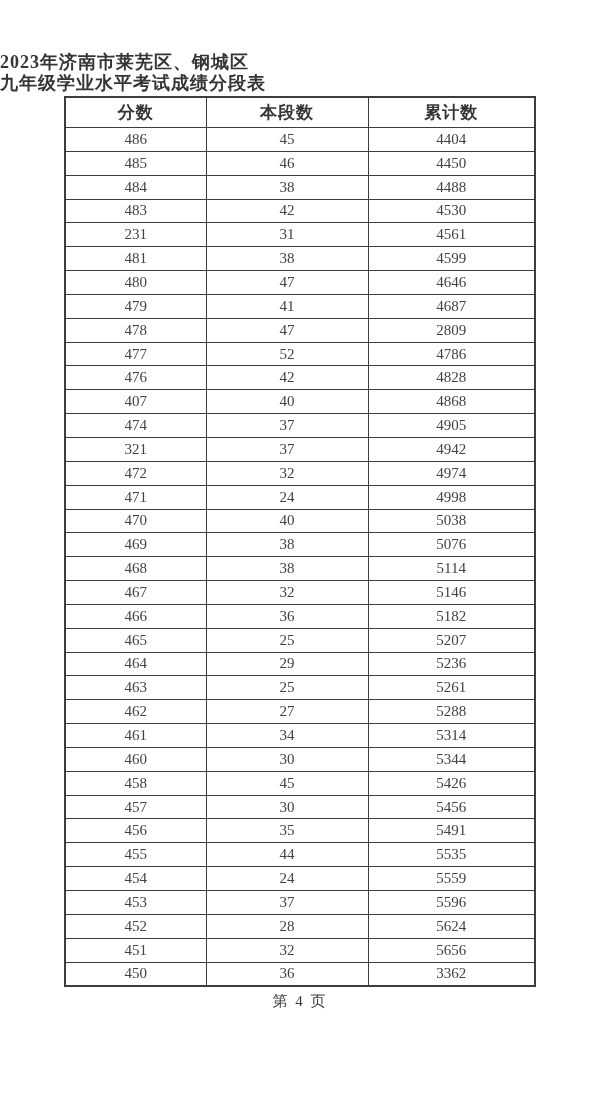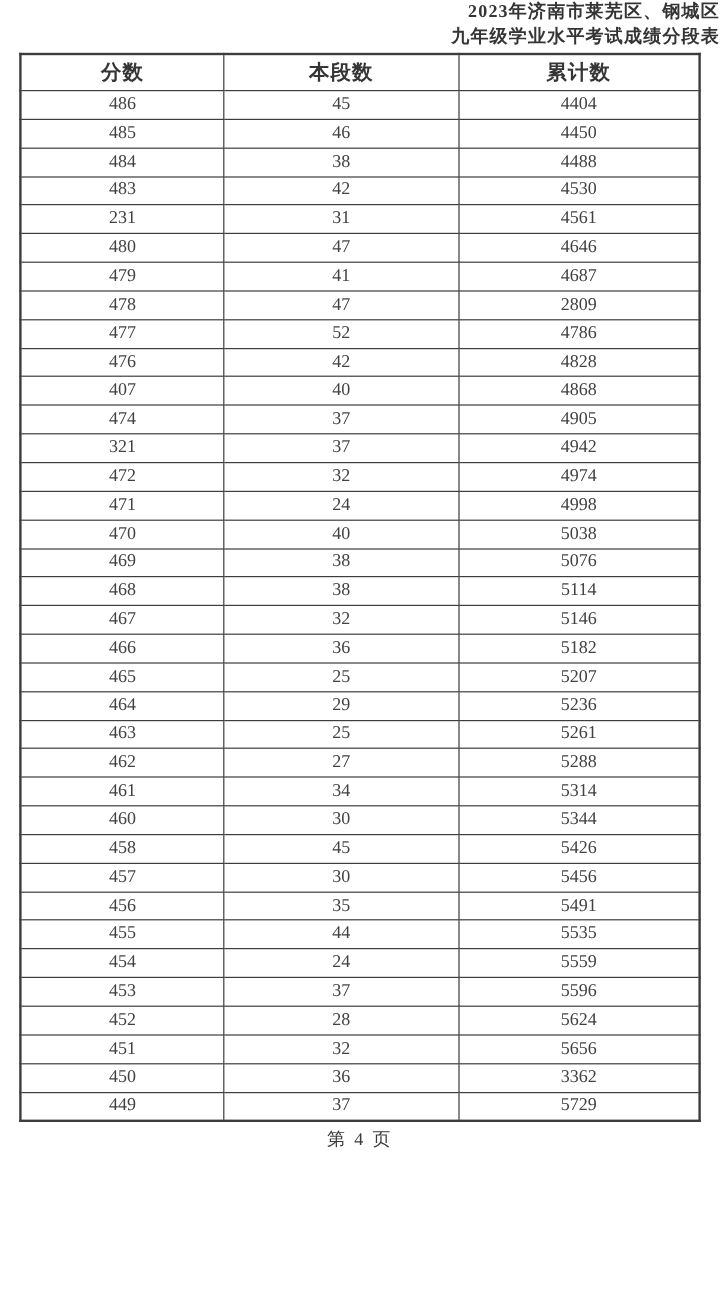--- a/index.html
+++ b/index.html
@@ -9,29 +9,30 @@
   body {
     width: 600px;
     height: 1094px;
     background: #ffffff;
     font-family: "Liberation Serif", "DejaVu Serif", serif;
     color: #3a3a3a;
     position: relative;
     overflow: hidden;
   }
   .doc-title {
-    text-align: right;
+    padding-top: 52px;
+    text-align: left;
     font-weight: bold;
-    font-size: 15px;
+    font-size: 18px;
     line-height: 21px;
     letter-spacing: 1px;
     color: #353535;
   }
   table.score-table {
-    width: 568px;
+    width: 472px;
     margin: 2px auto 0 auto;
     border-collapse: collapse;
     table-layout: fixed;
     border: 2px solid #3d3d3d;
   }
   .score-table th,
   .score-table td {
     border: 1px solid #3d3d3d;
     text-align: center;
     vertical-align: middle;
@@ -103,20 +104,25 @@
         <td>483</td>
         <td>42</td>
         <td>4530</td>
       </tr>
       <tr>
         <td>231</td>
         <td>31</td>
         <td>4561</td>
       </tr>
       <tr>
+        <td>481</td>
+        <td>38</td>
+        <td>4599</td>
+      </tr>
+      <tr>
         <td>480</td>
         <td>47</td>
         <td>4646</td>
       </tr>
       <tr>
         <td>479</td>
         <td>41</td>
         <td>4687</td>
       </tr>
       <tr>
@@ -252,21 +258,16 @@
       <tr>
         <td>451</td>
         <td>32</td>
         <td>5656</td>
       </tr>
       <tr>
         <td>450</td>
         <td>36</td>
         <td>3362</td>
       </tr>
-      <tr>
-        <td>449</td>
-        <td>37</td>
-        <td>5729</td>
-      </tr>
     </tbody>
 </table>
 
 <div class="page-footer">第 4 页</div>
 
 </body></html>

